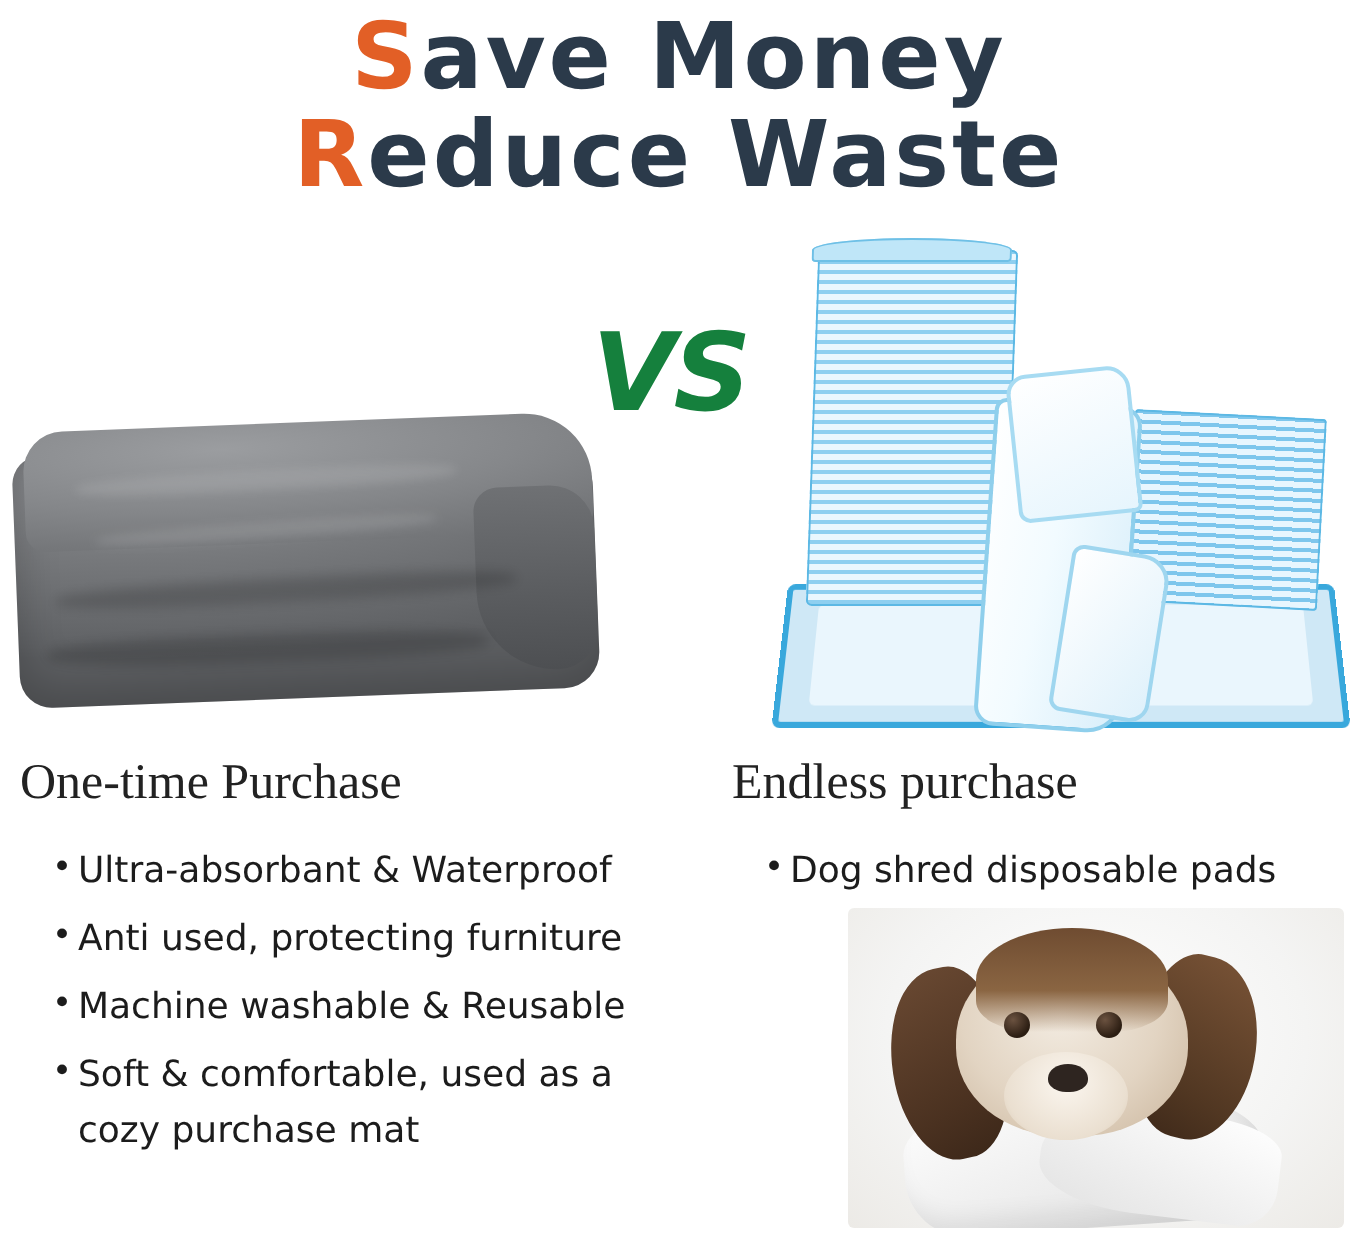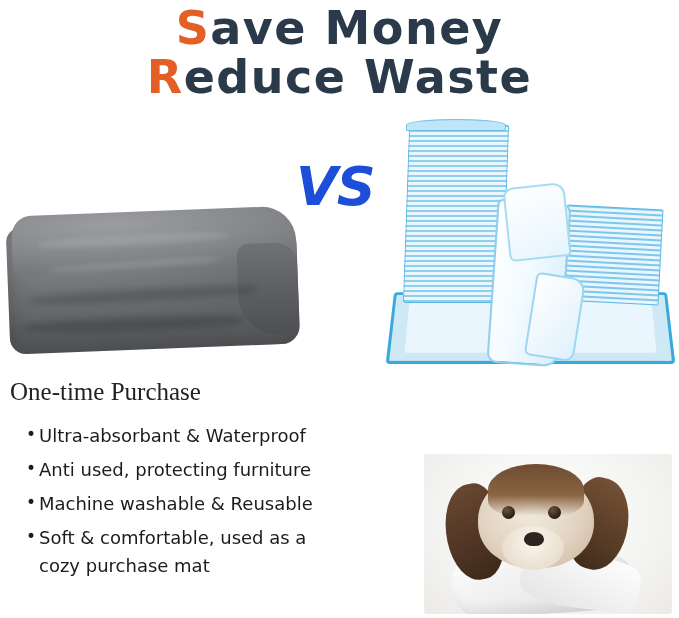--- a/index.html
+++ b/index.html
@@ -41,21 +41,21 @@
 
   
   .vs {
     position: absolute;
     left: 296px;
     top: 155px;
     font-family: "DejaVu Sans", sans-serif;
     font-weight: bold;
     font-style: italic;
     font-size: 54px;
-    color: #1d4ed8;
+    color: #15803d;
     letter-spacing: -1px;
   }
 
   
   .blanket-wrap {
     position: absolute;
     left: 8px;
     top: 205px;
     width: 290px;
     height: 160px;
@@ -394,20 +394,26 @@
     <div class="col-title">One-time Purchase</div>
     <ul class="bullets">
       <li>Ultra-absorbant &amp; Waterproof</li>
       <li>Anti used, protecting furniture</li>
       <li>Machine washable &amp; Reusable</li>
       <li>Soft &amp; comfortable, used as a</li>
       <li class="cont">cozy purchase mat</li>
     </ul>
   </div>
 
+  <div class="col col-right">
+    <div class="col-title">Endless purchase</div>
+    <ul class="bullets">
+      <li>Dog shred disposable pads</li>
+    </ul>
+  </div>
 
   <div class="puppy">
     <div class="puppy-bg"></div>
     <div class="puppy-shred"></div>
     <div class="puppy-shred2"></div>
     <div class="puppy-ear-l"></div>
     <div class="puppy-ear-r"></div>
     <div class="puppy-head"></div>
     <div class="puppy-top"></div>
     <div class="puppy-eye l"></div>

